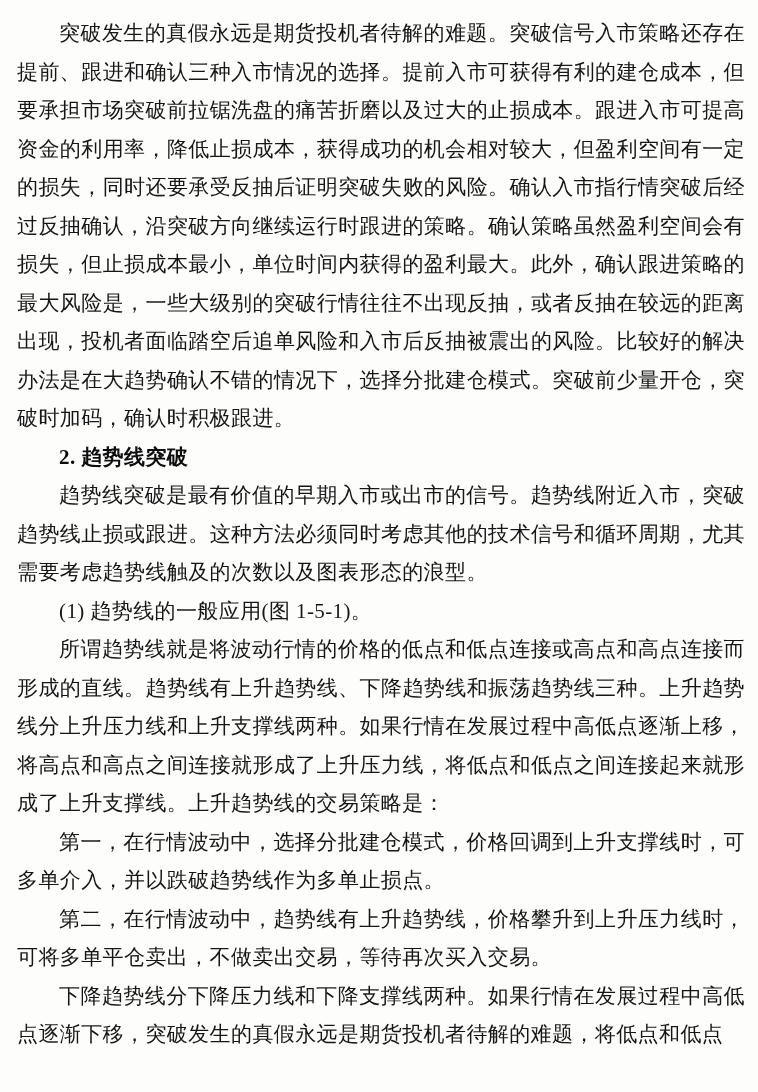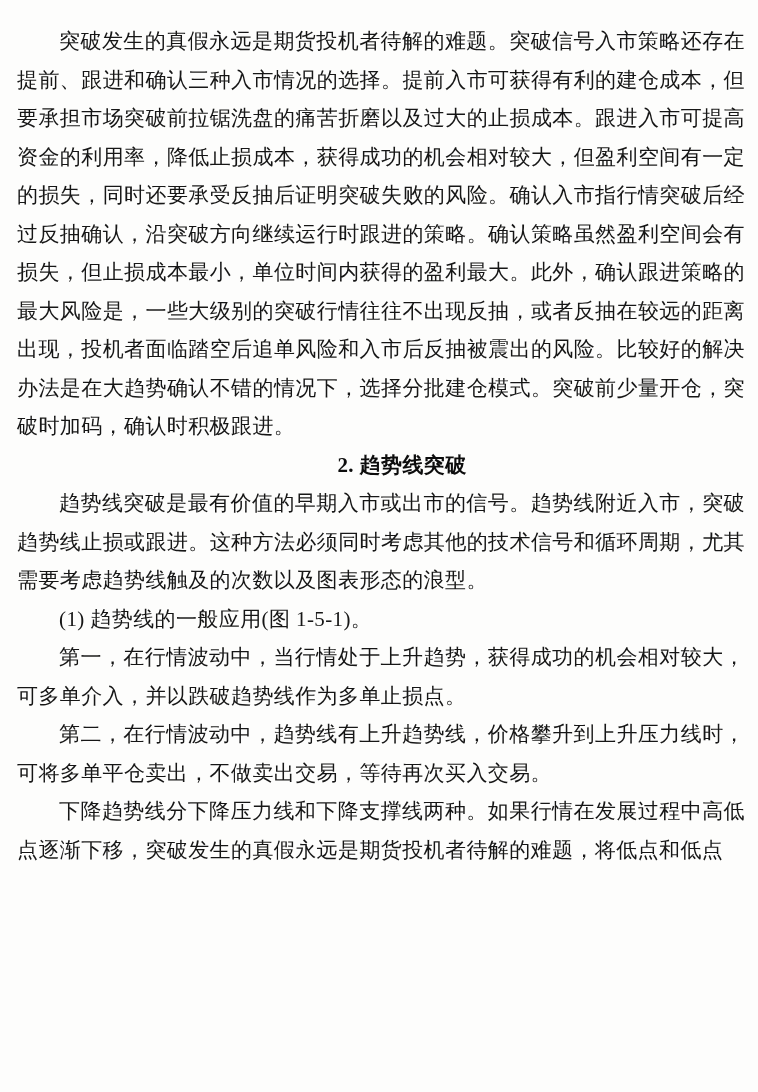--- a/index.html
+++ b/index.html
@@ -7,21 +7,21 @@
   html, body {
     width: 758px;
     height: 1092px;
     background: #fdfdfc;
     overflow: hidden;
   }
 
   .page {
     width: 758px;
     height: 1092px;
-    padding: 22px 14px 0 17px;
+    padding: 14px 14px 0 17px;
     background: #fdfdfc;
     font-family: "Liberation Serif", serif;
   }
 
   .doc {
     width: 728px;
   }
 
   .doc p {
     font-size: 21px;
@@ -30,37 +30,38 @@
     color: #161616;
     font-weight: 500;
     text-align: justify;
     text-justify: inter-character;
     text-indent: 2em;
     word-break: break-all;
   }
 
   .doc p.heading {
     font-weight: 700;
-    text-align: center;
+    text-align: left;
     color: #0d0d0d;
   }
 </style>
 </head>
 <body>
 
 <div class="page">
   <div class="doc">
     <p>突破发生的真假永远是期货投机者待解的难题。突破信号入市策略还存在提前、跟进和确认三种入市情况的选择。提前入市可获得有利的建仓成本，但要承担市场突破前拉锯洗盘的痛苦折磨以及过大的止损成本。跟进入市可提高资金的利用率，降低止损成本，获得成功的机会相对较大，但盈利空间有一定的损失，同时还要承受反抽后证明突破失败的风险。确认入市指行情突破后经过反抽确认，沿突破方向继续运行时跟进的策略。确认策略虽然盈利空间会有损失，但止损成本最小，单位时间内获得的盈利最大。此外，确认跟进策略的最大风险是，一些大级别的突破行情往往不出现反抽，或者反抽在较远的距离出现，投机者面临踏空后追单风险和入市后反抽被震出的风险。比较好的解决办法是在大趋势确认不错的情况下，选择分批建仓模式。突破前少量开仓，突破时加码，确认时积极跟进。</p>
 
     <p class="heading">2. 趋势线突破</p>
 
     <p>趋势线突破是最有价值的早期入市或出市的信号。趋势线附近入市，突破趋势线止损或跟进。这种方法必须同时考虑其他的技术信号和循环周期，尤其需要考虑趋势线触及的次数以及图表形态的浪型。</p>
 
     <p>(1) 趋势线的一般应用(图 1-5-1)。</p>
 
+    <p>所谓趋势线就是将波动行情的价格的低点和低点连接或高点和高点连接而形成的直线。趋势线有上升趋势线、下降趋势线和振荡趋势线三种。上升趋势线分上升压力线和上升支撑线两种。如果行情在发展过程中高低点逐渐上移，将高点和高点之间连接就形成了上升压力线，将低点和低点之间连接起来就形成了上升支撑线。上升趋势线的交易策略是：</p>
 
-    <p>第一，在行情波动中，当行情处于上升趋势，获得成功的机会相对较大，可多单介入，并以跌破趋势线作为多单止损点。</p>
+    <p>第一，在行情波动中，选择分批建仓模式，价格回调到上升支撑线时，可多单介入，并以跌破趋势线作为多单止损点。</p>
 
     <p>第二，在行情波动中，趋势线有上升趋势线，价格攀升到上升压力线时，可将多单平仓卖出，不做卖出交易，等待再次买入交易。</p>
 
     <p>下降趋势线分下降压力线和下降支撑线两种。如果行情在发展过程中高低点逐渐下移，突破发生的真假永远是期货投机者待解的难题，将低点和低点</p>
   </div>
 </div>
 
 </body></html>

